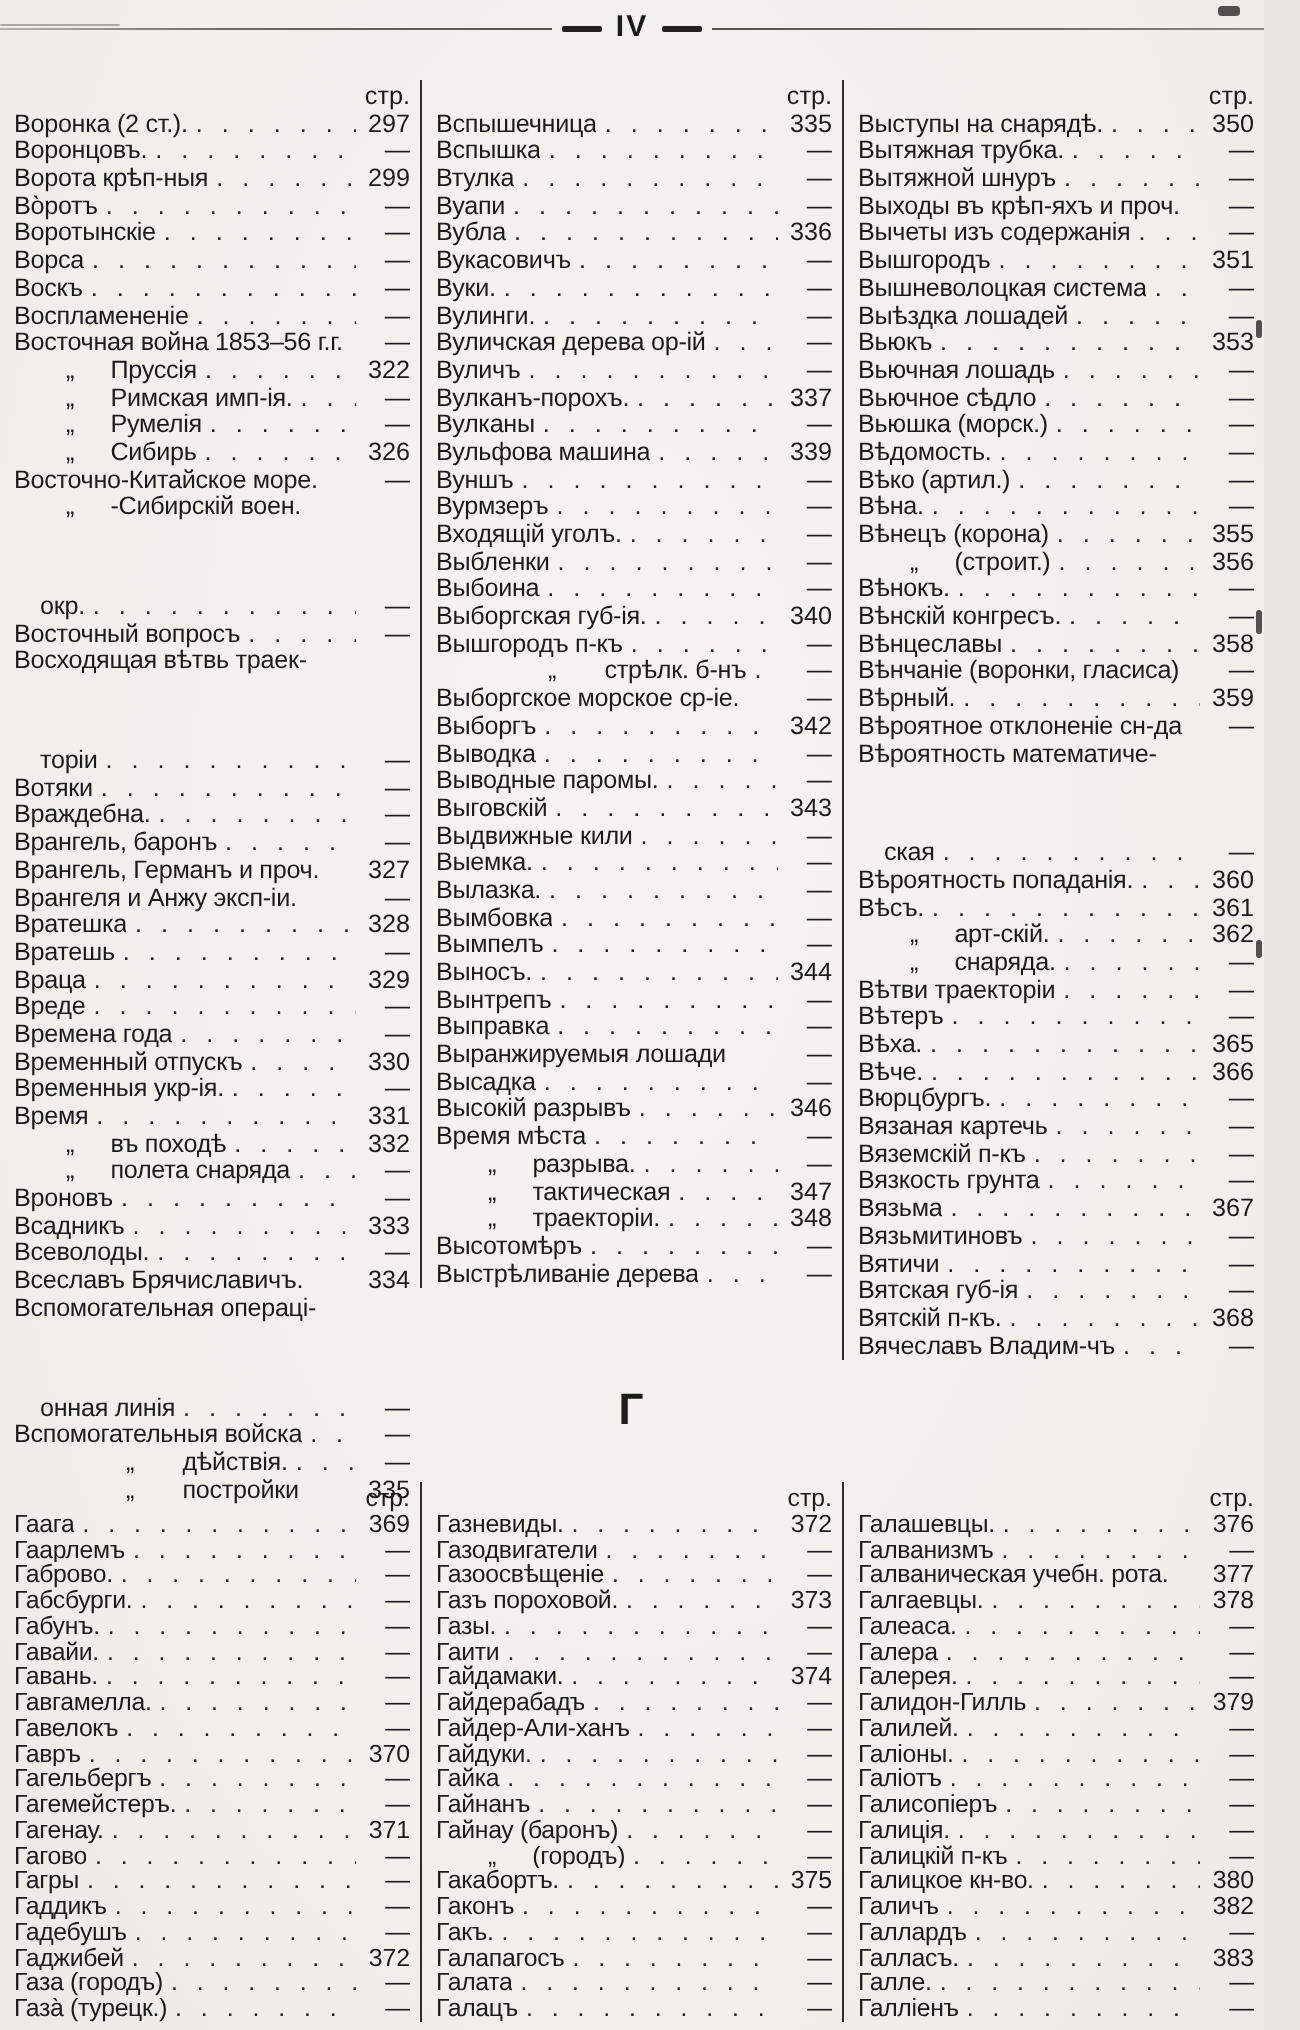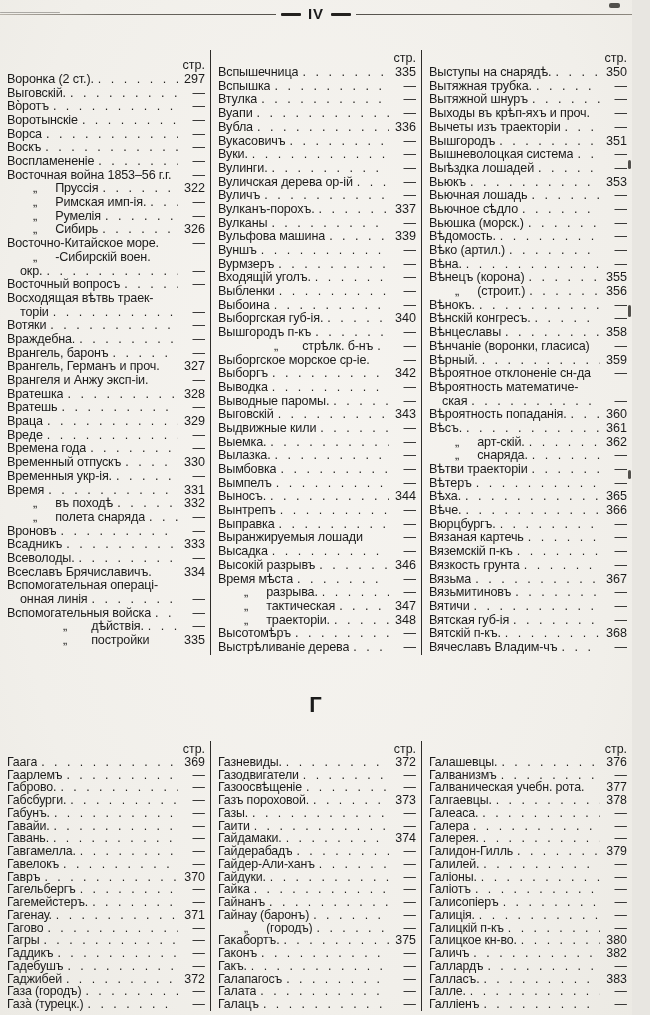--- a/index.html
+++ b/index.html
@@ -24,21 +24,21 @@
   .hrule { flex: 1; height: 1px; background: linear-gradient(90deg, #b9b4ab, #6e6a63 40%, #55524c); }
   .hrule.right { background: linear-gradient(90deg, #55524c, #6e6a63 60%, #8d887f); }
   .hdash { width: 20px; height: 3px; background: #23211e; margin: 0 5px; border-radius: 1px; }
   .folio {
     font-weight: bold; font-size: 15px; letter-spacing: 1px;
     padding: 0 2px; transform: translateY(-1px);
   }
   
   .index-block {
     position: absolute; left: 0; right: 0;
-    display: flex; align-items: center;
+    display: flex; align-items: flex-start;
   }
   .block-v { top: 40px; height: 625px; }
   .block-g { top: 741px; height: 270px; }
   .col { flex: 1 1 0; min-width: 0; padding: 2px 5px 0 7px; }
   .col + .col { border-left: 1px solid #2e2c29; }
   .row {
     display: flex; align-items: baseline;
     font-size: 12.6px; line-height: 13.7px; height: 13.7px;
     white-space: nowrap; overflow: hidden;
   }
@@ -47,21 +47,21 @@
   .term { flex: 0 1 auto; letter-spacing: -0.15px; overflow: hidden; }
   .dots { flex: 1 1 0; min-width: 0; overflow: hidden; }
   .dots::after {
     content: ". . . . . . . . . . . . . . . . . . . . . . . .";
     letter-spacing: 3px; padding-left: 4px; color: #22201d;
   }
   .nodots .dots::after { content: ""; }
   .pg { flex: 0 0 auto; min-width: 25px; text-align: right; padding-left: 2px; }
   .ditto { flex: 0 0 auto; margin-right: 18px; }
   .ditto:empty { display: none; margin: 0; }
-  .row.ind1 { padding-left: 13px; }
+  .row.ind1 { padding-left: 13px; margin-top: 36px; }
   .row.ind2 { padding-left: 26px; }
   .row.ind3 { padding-left: 56px; }
   .row.ind3 .ditto { margin-right: 24px; }
   
   .letter-heading {
     position: absolute; top: 690px; left: 0; right: 0; height: 30px;
     margin: 0; text-align: center;
     font-size: 22px; font-weight: bold; line-height: 30px;
     letter-spacing: 1px;
   }
@@ -95,23 +95,29 @@
       <span class="pg">стр.</span>
     </div>
         <div class="row">
 
       <span class="term">Воронка (2 ст.).</span>
       <span class="dots"></span>
       <span class="pg">297</span>
     </div>
         <div class="row">
 
-      <span class="term">Выговскій.</span>
-      <span class="dots"></span>
-      <span class="pg">—</span>
+      <span class="term">Воронцовъ.</span>
+      <span class="dots"></span>
+      <span class="pg">—</span>
+    </div>
+        <div class="row">
+
+      <span class="term">Ворота крѣп-ныя</span>
+      <span class="dots"></span>
+      <span class="pg">299</span>
     </div>
         <div class="row">
 
       <span class="term">Во̀ротъ</span>
       <span class="dots"></span>
       <span class="pg">—</span>
     </div>
         <div class="row">
 
       <span class="term">Воротынскіе</span>
@@ -639,21 +645,21 @@
       <span class="pg">—</span>
     </div>
         <div class="row nodots">
 
       <span class="term">Выходы въ крѣп-яхъ и проч.</span>
       <span class="dots"></span>
       <span class="pg">—</span>
     </div>
         <div class="row">
 
-      <span class="term">Вычеты изъ траекторіи</span>
+      <span class="term">Вычеты изъ содержанія</span>
       <span class="dots"></span>
       <span class="pg">—</span>
     </div>
         <div class="row">
 
       <span class="term">Вышгородъ</span>
       <span class="dots"></span>
       <span class="pg">351</span>
     </div>
         <div class="row">

